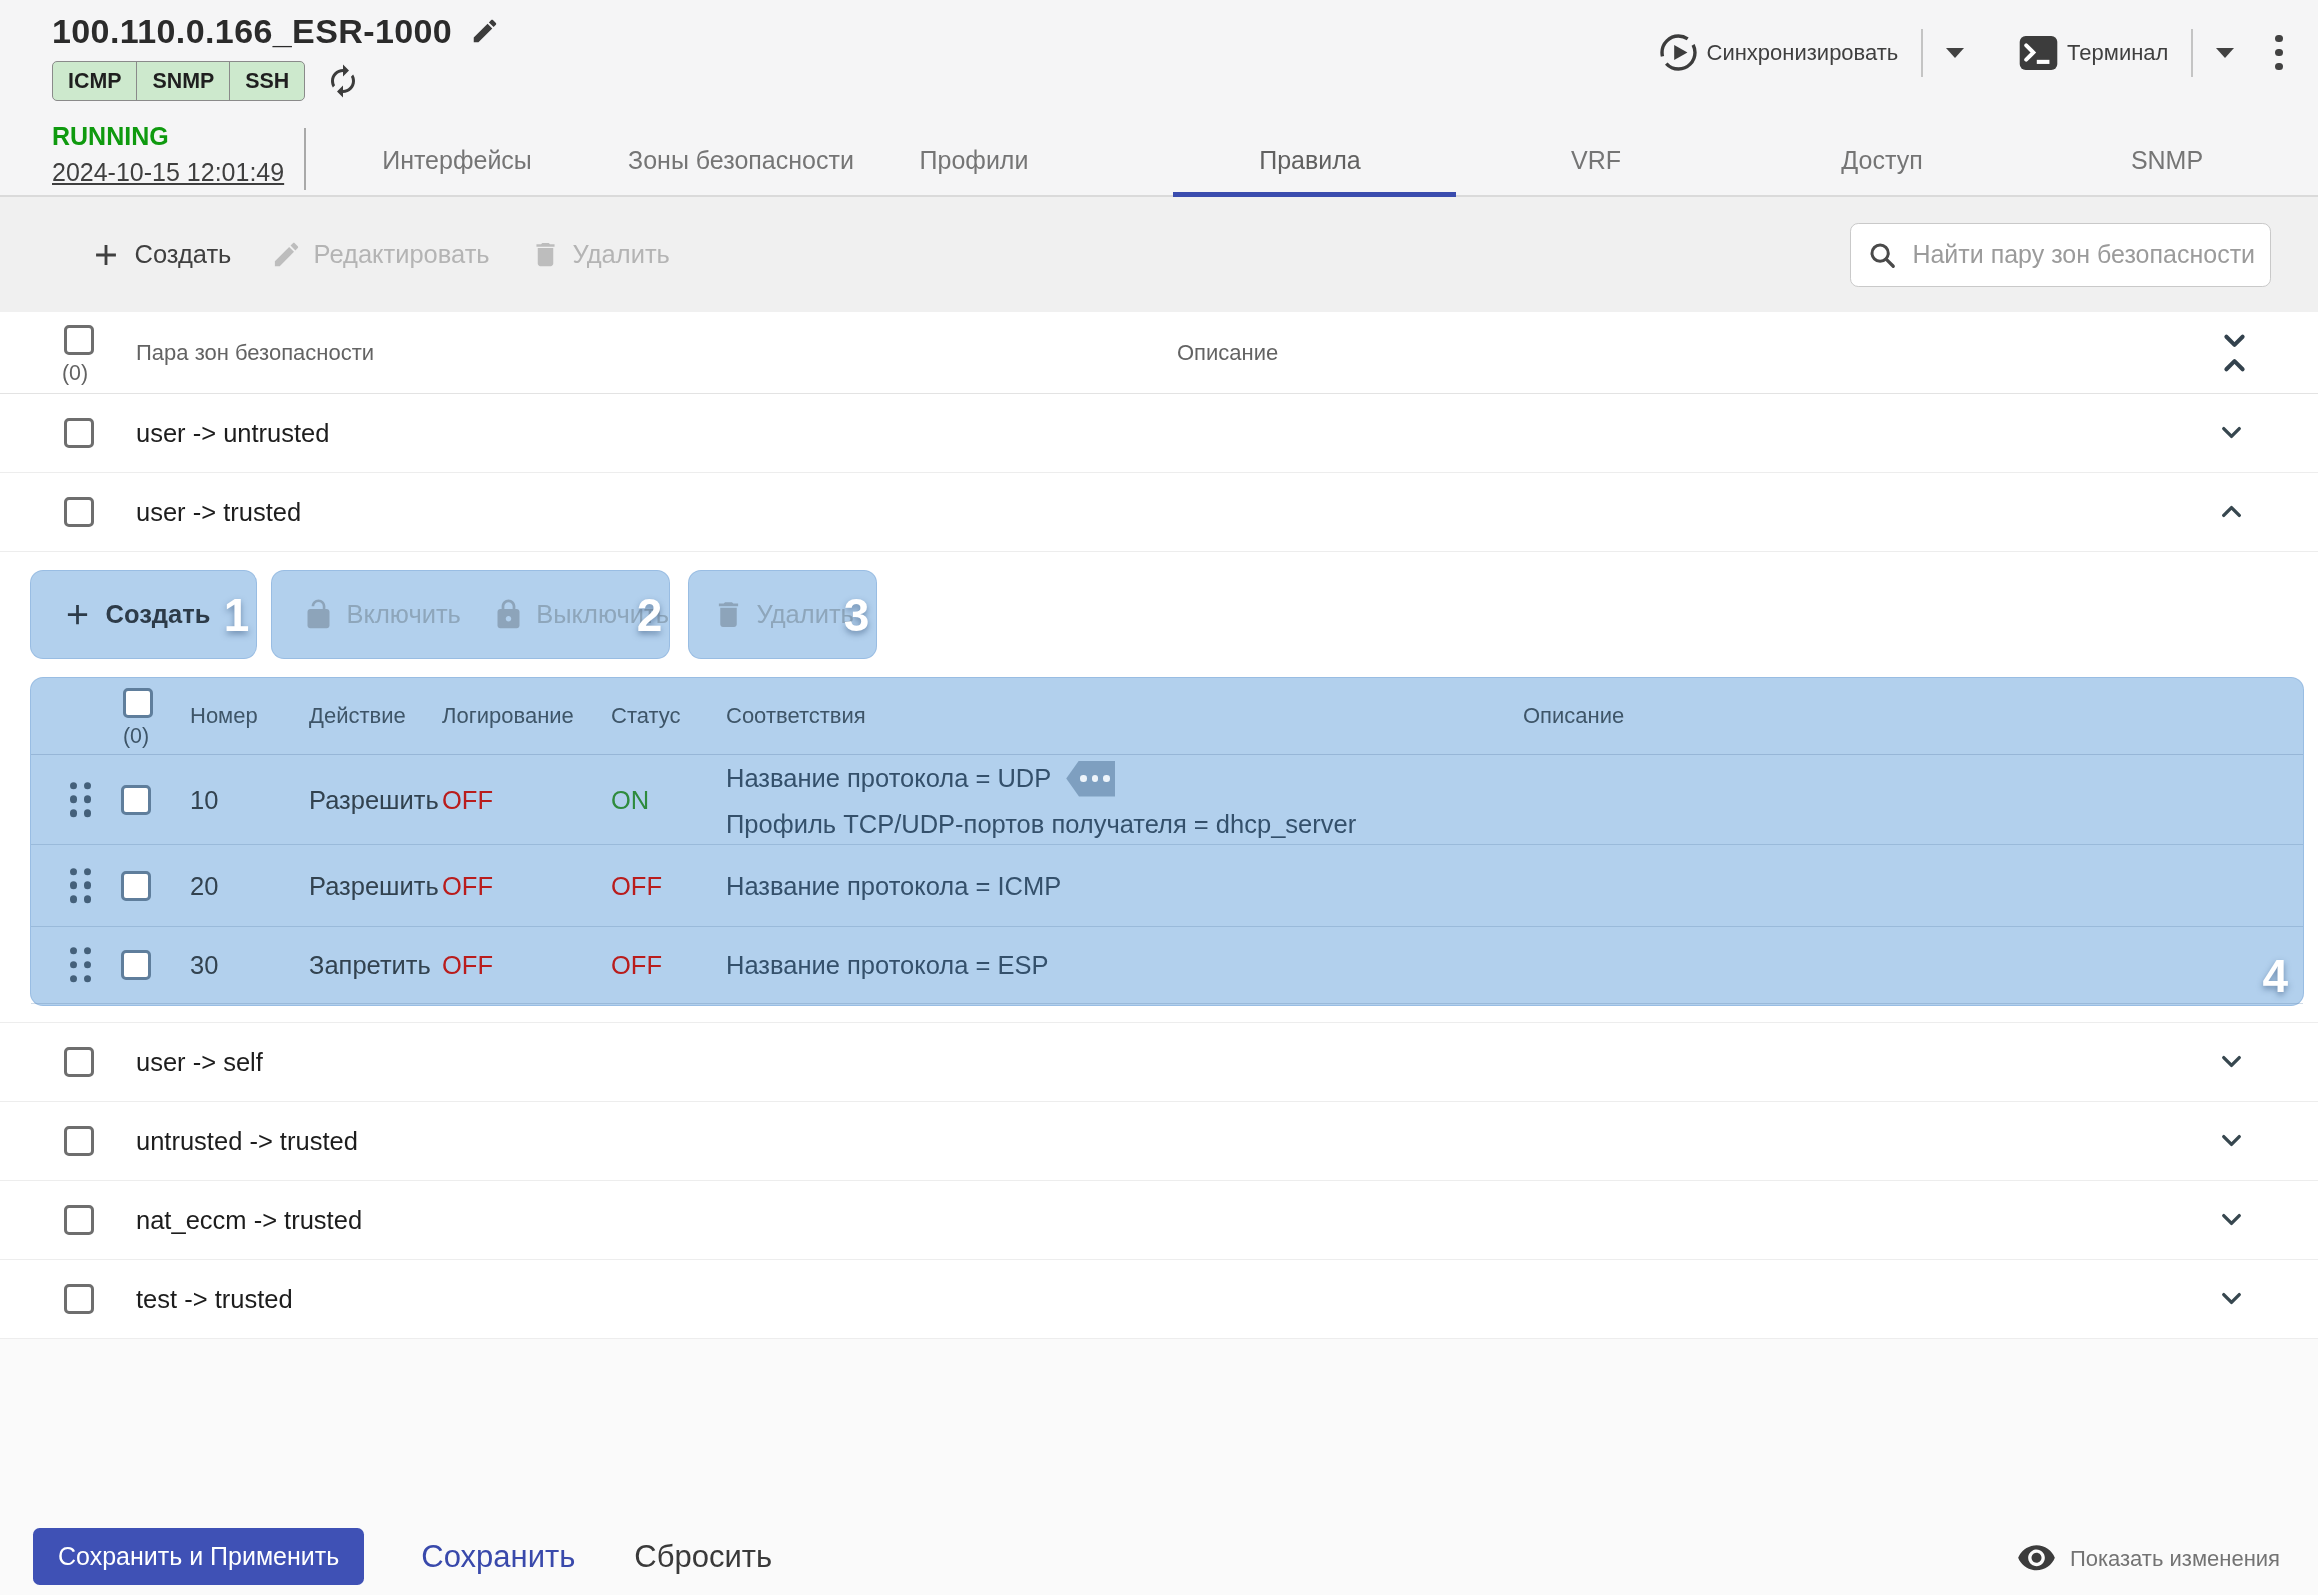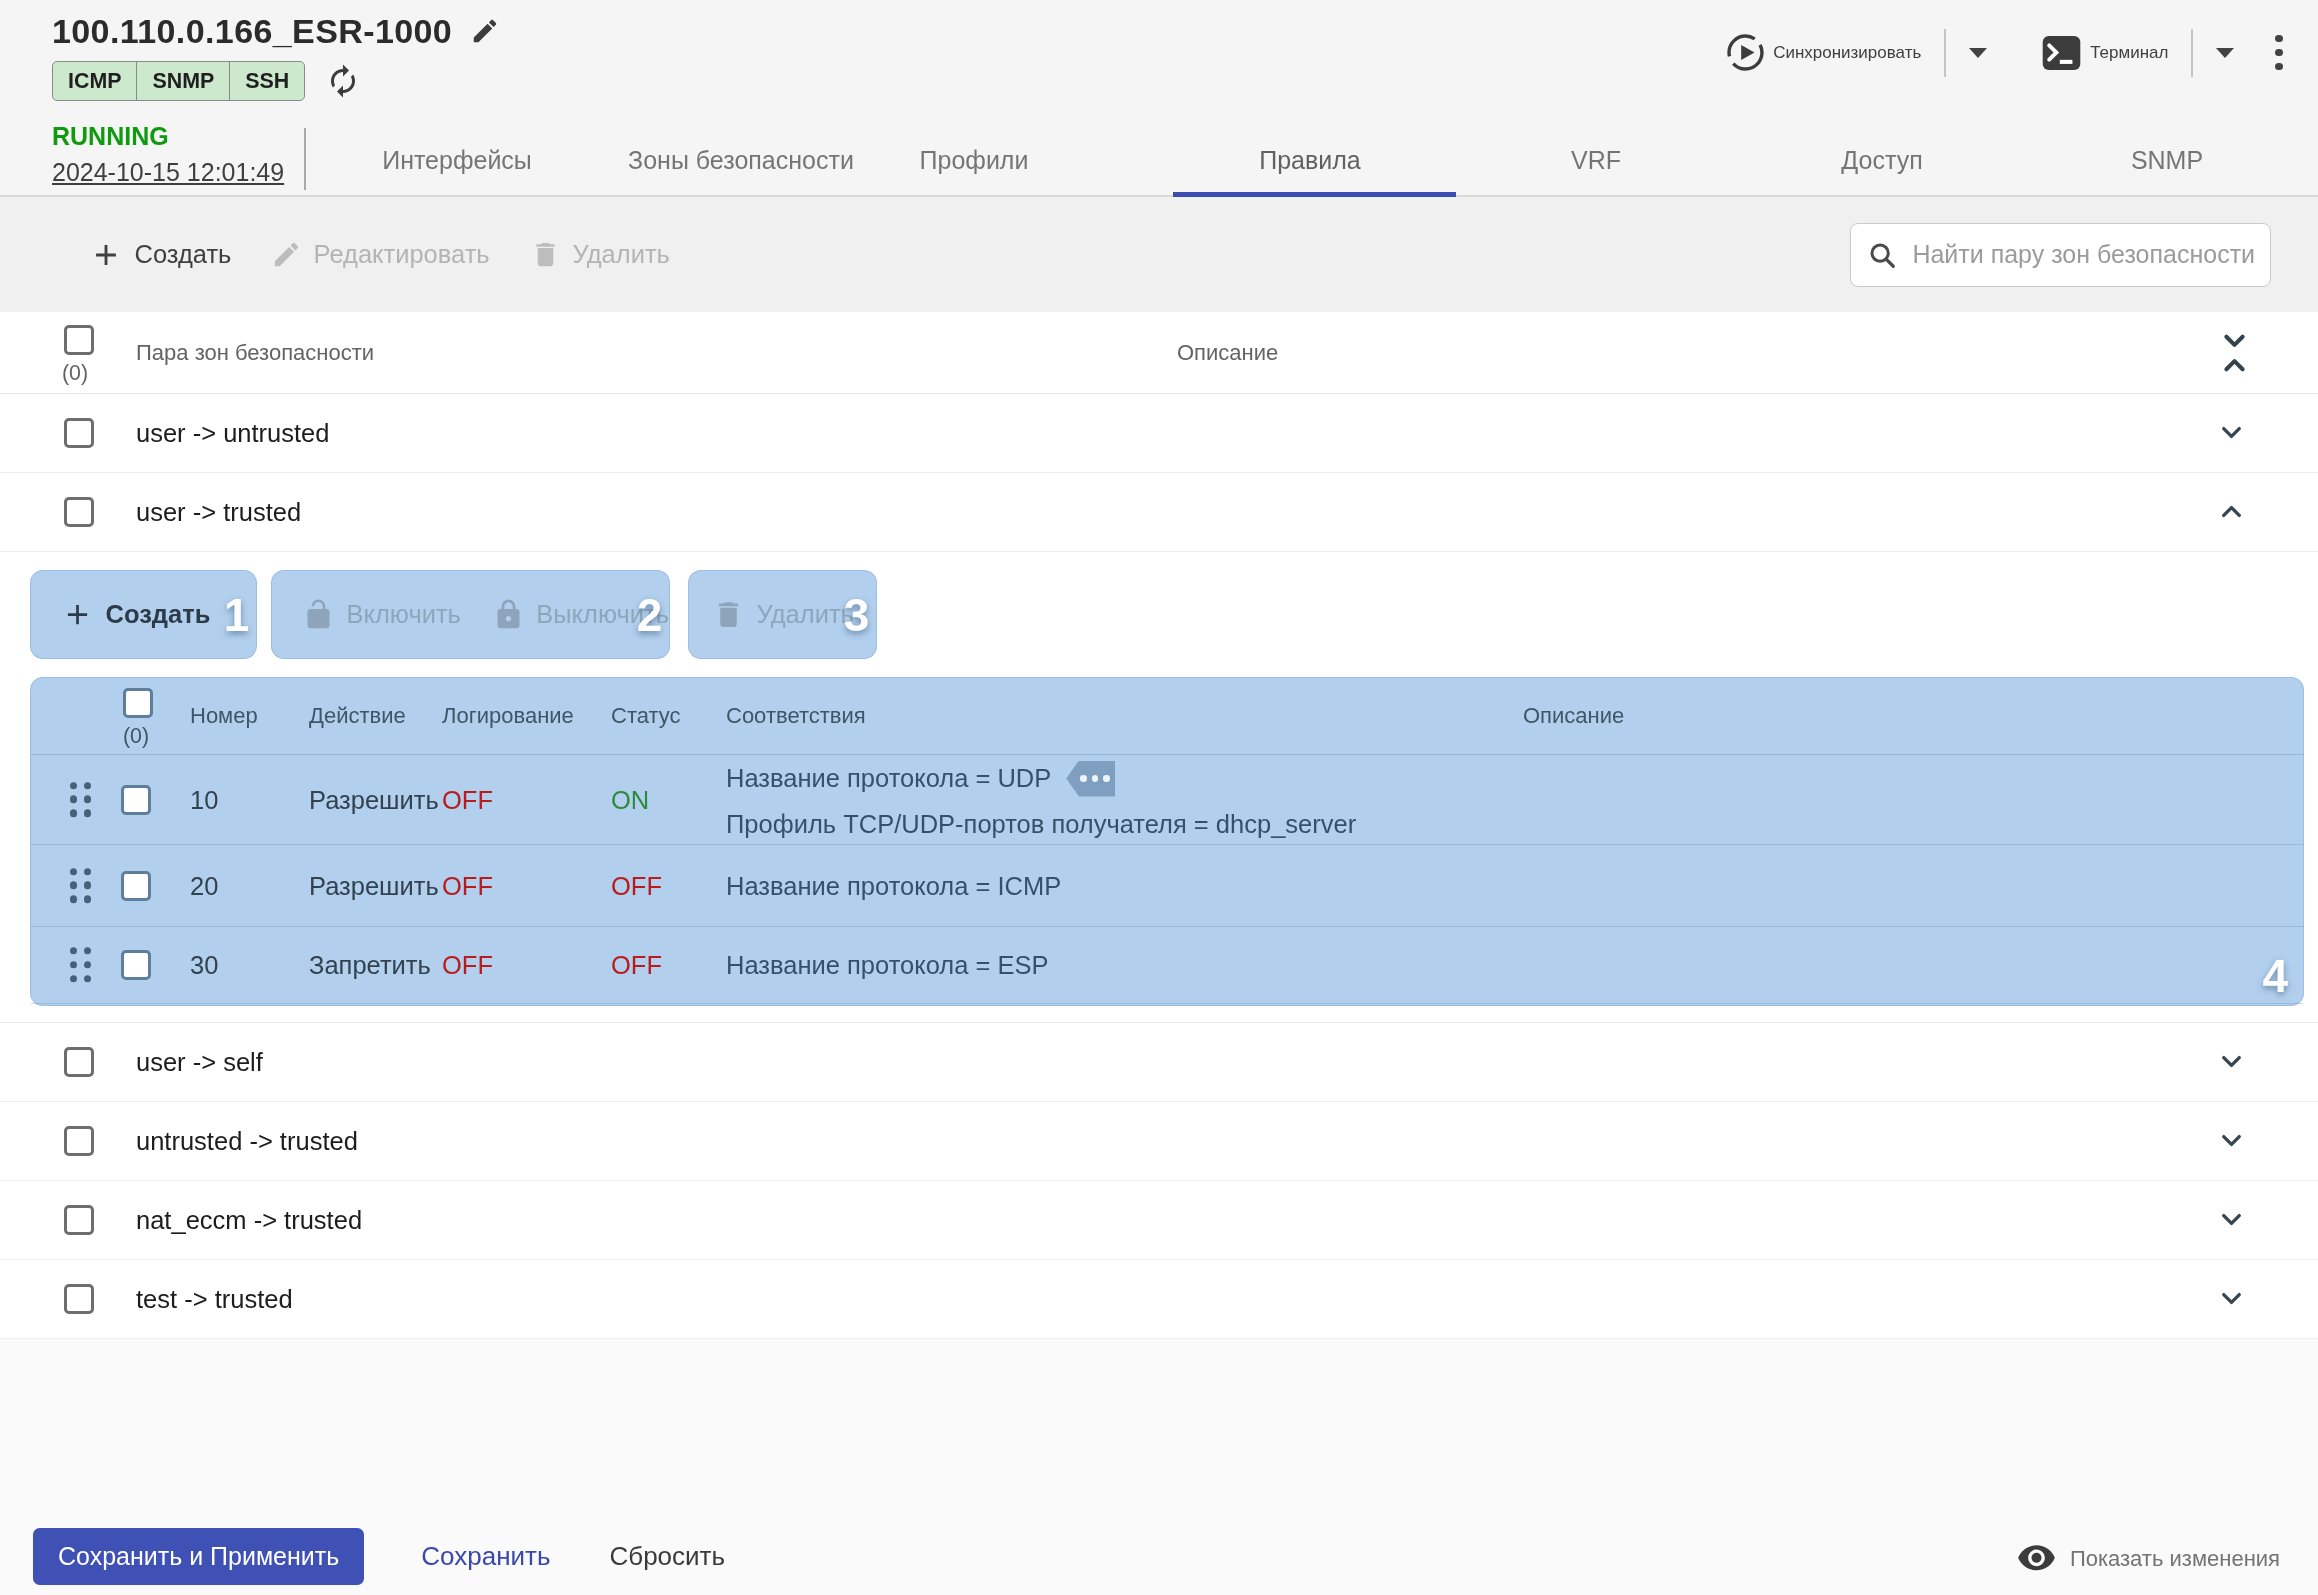--- a/index.html
+++ b/index.html
@@ -12,21 +12,21 @@
   .title-row { position:absolute; left:52px; top:11.5px; display:flex; align-items:center; }
   .page-title { font-size:34px; font-weight:bold; color:#2b2b2b; letter-spacing:0.4px; }
   .edit-ic { margin-left:18px; width:30px; height:30px; fill:#3c3c3c; cursor:pointer; }
   .badge-row { position:absolute; left:52px; top:61px; display:flex; align-items:center; }
   .badge-group { display:flex; border:1.6px solid #8a8a8a; border-radius:5px; overflow:hidden; background:#cde9cd; }
   .badge { padding:6.6px 15px; font-size:21.4px; font-weight:bold; color:#1f1f1f; border-right:1.6px solid #8a8a8a; }
   .badge:last-child { border-right:none; }
   .autorenew-ic { margin-left:20px; width:36px; height:36px; fill:#3c3c3c; cursor:pointer; }
 
   .top-actions { position:absolute; right:33px; top:26px; display:flex; align-items:center; height:53px; }
-  .act-btn { display:flex; align-items:center; cursor:pointer; color:#3f3f3f; font-size:17px; }
+  .act-btn { display:flex; align-items:center; cursor:pointer; color:#3f3f3f; font-size:22px; }
   .sync-ic { width:43px; height:43px; margin-right:6.6px; color:#3c3c3c; }
   .term-ic { width:41px; height:38px; margin-right:8.2px; }
   .vdiv { width:1.6px; height:48px; background:#c4c4c4; margin:0 23px; }
   .caret { width:0; height:0; border-left:9px solid transparent; border-right:9px solid transparent;
            border-top:10.7px solid #424242; cursor:pointer; }
   .kebab { display:flex; flex-direction:column; gap:6.6px; margin-left:38px; cursor:pointer; padding:3.3px; }
   .kebab i { width:7.4px; height:7.4px; border-radius:50%; background:#424242; }
 
   
   .status-block { position:absolute; left:52px; top:122px; }
@@ -111,21 +111,21 @@
   .tagchip i { width:6.6px; height:6.6px; border-radius:50%; background:#eef4fa; }
   .marker4 { position:absolute; right:15px; bottom:1.6px; font-size:46px; font-weight:bold; color:#fff;
              text-shadow:0 2.5px 6.6px rgba(40,70,110,.5); }
 
   
   .footer { position:absolute; left:0; bottom:0; width:100%; height:95px; }
   .f-left { position:absolute; left:33px; bottom:10px; display:flex; align-items:center; }
   .btn-primary { height:57px; padding:0 25px; background:#3f51b5; border:none; border-radius:6.6px;
                  color:#fff; font-size:25px; font-weight:500; font-family:"Liberation Sans",sans-serif; cursor:pointer;
                  display:inline-flex; align-items:center; }
-  .btn-text { background:none; border:none; font-size:26px; font-weight:500; cursor:pointer;
+  .btn-text { background:none; border:none; font-size:31px; font-weight:500; cursor:pointer;
               font-family:"Liberation Sans",sans-serif; }
   .btn-save { color:#3949ab; margin-left:57px; }
   .btn-reset { color:#3a3a3a; margin-left:59px; }
   .f-right { position:absolute; right:39px; bottom:21.4px; display:flex; align-items:center; cursor:pointer; }
   .eye-ic { width:41px; height:30px; fill:#3c3c3c; margin-right:13px; }
   .show-lbl { font-size:22px; font-weight:500; color:#737373; }
 </style>
 </head>
 <body>
 

